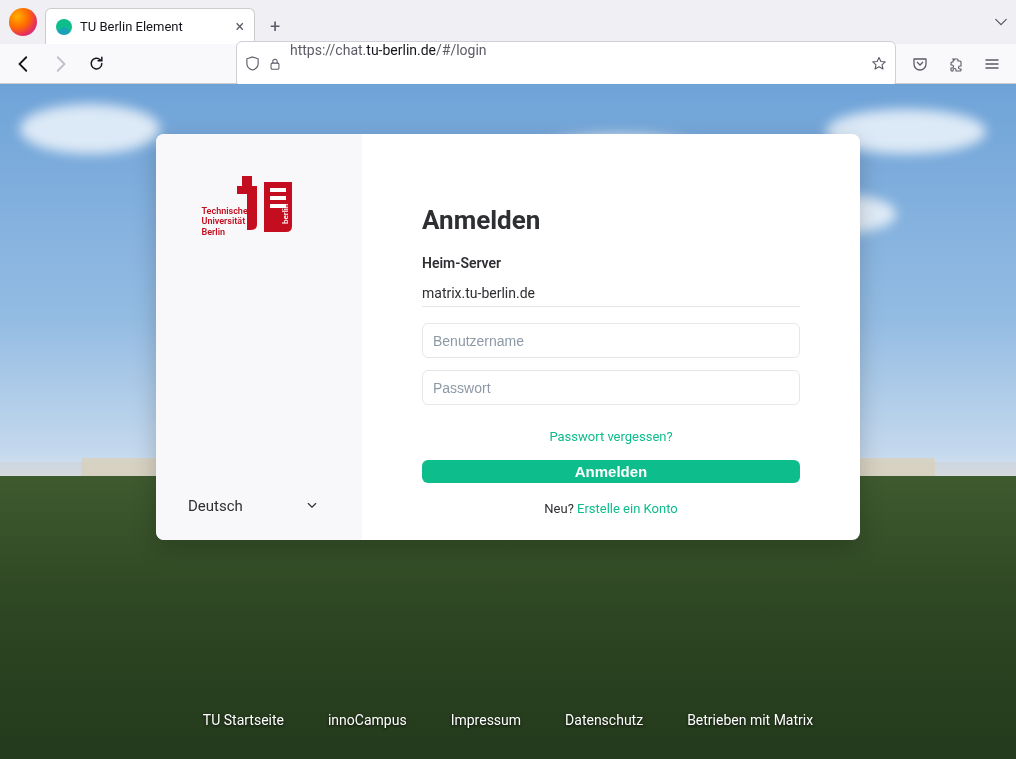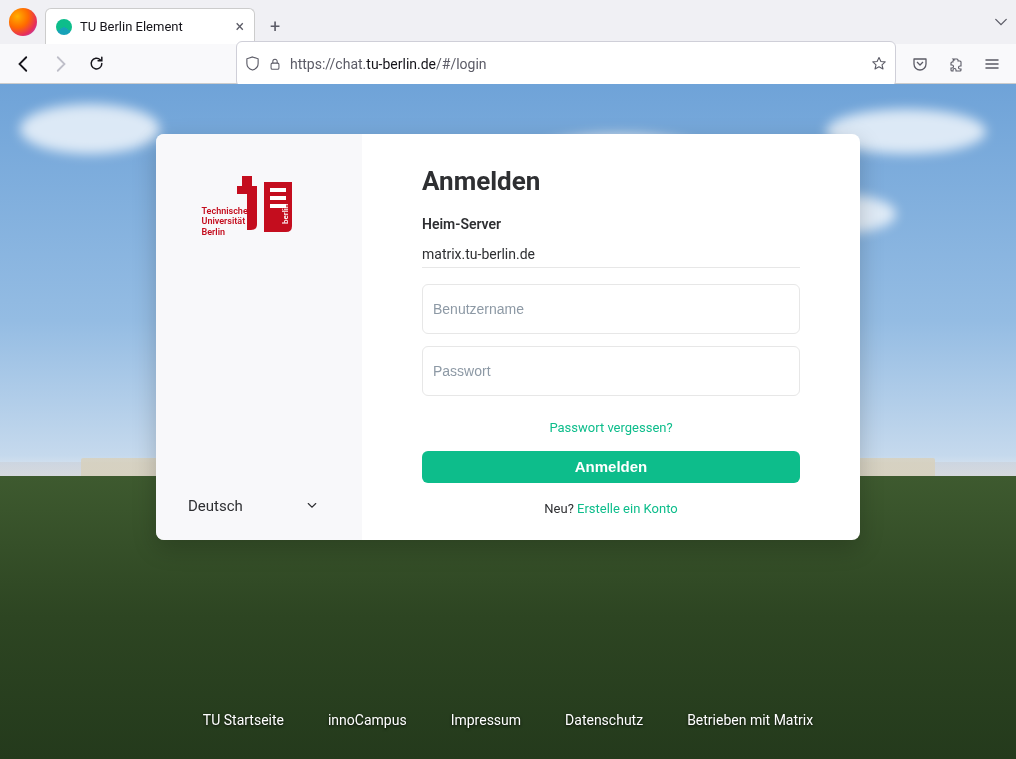--- a/index.html
+++ b/index.html
@@ -14,21 +14,21 @@
     .tab .close { font-size: 16px; color: #5b5b66; cursor: pointer; }
     .newtab { width: 28px; height: 28px; margin-left: 6px; margin-bottom: 4px; display: flex; align-items: center; justify-content: center; font-size: 18px; color: #5b5b66; cursor: pointer; border-radius: 4px; }
     .tabbar-spacer { flex: 1; }
     .tabs-dropdown { width: 28px; height: 28px; margin-bottom: 8px; display: flex; align-items: center; justify-content: center; color: #5b5b66; cursor: pointer; }
 
     
     .toolbar { height: 40px; background: #f9f9fb; border-bottom: 1px solid #ccc; display: flex; align-items: center; padding: 0 8px; gap: 4px; }
     .tb-btn { width: 32px; height: 32px; display: flex; align-items: center; justify-content: center; color: #5b5b66; border-radius: 4px; }
     .tb-btn.enabled { cursor: pointer; color: #15141a; }
     .tb-btn.disabled { color: #bfbfc9; }
-    .urlbar { flex: 0 0 660px; height: 46px; background: #fff; border: 1px solid #cfcfd8; border-radius: 6px; display: flex; align-items: center; padding: 0 8px; gap: 8px; margin-left: 120px; }
+    .urlbar { flex: 0 0 660px; height: 46px; background: #fff; border: 1px solid #cfcfd8; border-radius: 6px; display: flex; padding: 0 8px; gap: 8px; margin-left: 120px; }
     .urlbar .icon { color: #5b5b66; display: flex; align-items: center; }
     .url-text { font-size: 14px; color: #5b5b66; flex: 1; }
     .url-text .host { color: #15141a; }
     .right-icons { margin-left: auto; display: flex; gap: 4px; }
 
     
     .content-wrap { position: relative; width: 100%; height: calc(759px - 84px); overflow: hidden; }
     .sky { position: absolute; inset: 0; background: linear-gradient(to bottom, #6fa3d8 0%, #94bce3 35%, #c5d9ed 55%, #e2e8ef 58%); }
     .skyline { position: absolute; left: 0; right: 0; top: 56%; height: 130px; background: linear-gradient(to bottom, rgba(200,200,205,0.4), rgba(180,175,165,0.6)); }
     .trees { position: absolute; left: 0; right: 0; bottom: 0; height: 42%; background: linear-gradient(to bottom, #3e5a2f 0%, #2d4522 50%, #243a1c 100%); }
@@ -40,21 +40,21 @@
     .c4 { width: 120px; height: 40px; top: 110px; right: 120px; }
 
     
     .card { position: absolute; top: 50px; left: 50%; transform: translateX(-50%); width: 704px; height: 406px; background: #fff; border-radius: 8px; display: flex; box-shadow: 0 8px 24px rgba(0,0,0,0.2); overflow: hidden; }
     .card-left { width: 206px; background: rgba(245,245,248,0.7); display: flex; flex-direction: column; align-items: center; padding-top: 40px; position: relative; }
     .tu-logo { width: 115px; height: 60px; position: relative; }
     .tu-logo svg { width: 100%; height: 100%; }
     .tu-text { position: absolute; left: 0; top: 32px; font-size: 9px; color: #c40d1e; line-height: 1.15; font-weight: 600; }
     .lang-select { position: absolute; bottom: 16px; left: 32px; right: 44px; height: 36px; display: flex; align-items: center; justify-content: space-between; color: #2e2f32; font-size: 15px; cursor: pointer; gap: 26px; }
 
-    .card-right { flex: 1; padding: 32px 60px 24px 60px; display: flex; flex-direction: column; }
+    .card-right { flex: 1; padding: 32px 60px 24px 60px; display: flex; flex-direction: column; margin-top: 39px; }
     .heading { font-size: 26px; font-weight: 700; color: #2e2f32; margin-bottom: 20px; }
     .hs-label { font-size: 14px; font-weight: 600; color: #2e2f32; margin-bottom: 14px; }
     .hs-value { font-size: 14px; color: #2e2f32; padding-bottom: 5px; border-bottom: 1px solid #e7e7e7; margin-bottom: 16px; }
     .field { width: 100%; height: 52px; border: 1px solid #e7e7e7; border-radius: 6px; padding: 0 10px; font-size: 14px; color: #2e2f32; margin-bottom: 12px; outline: none; }
     .field::placeholder { color: #8d99a5; }
     .forgot { text-align: center; font-size: 13px; color: #0dbd8b; margin: 12px 0 16px; cursor: pointer; }
     .login-btn { width: 100%; height: 34px; background: #0dbd8b; color: #fff; border: none; border-radius: 6px; font-size: 15px; font-weight: 600; cursor: pointer; }
     .signup-row { text-align: center; font-size: 13px; color: #2e2f32; margin-top: 18px; }
     .signup-row a { color: #0dbd8b; cursor: pointer; }
 

